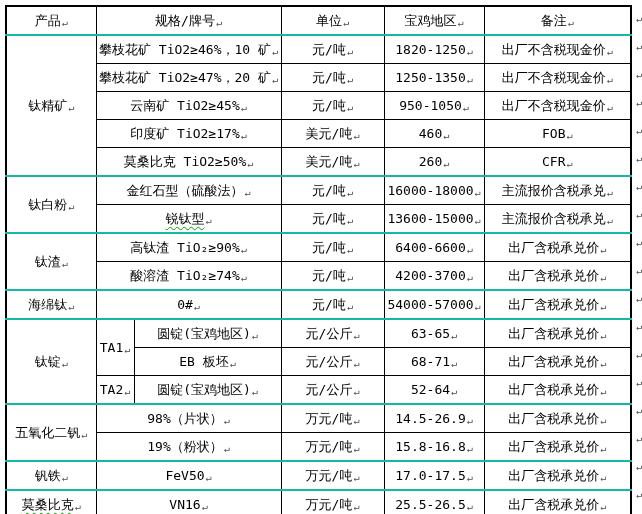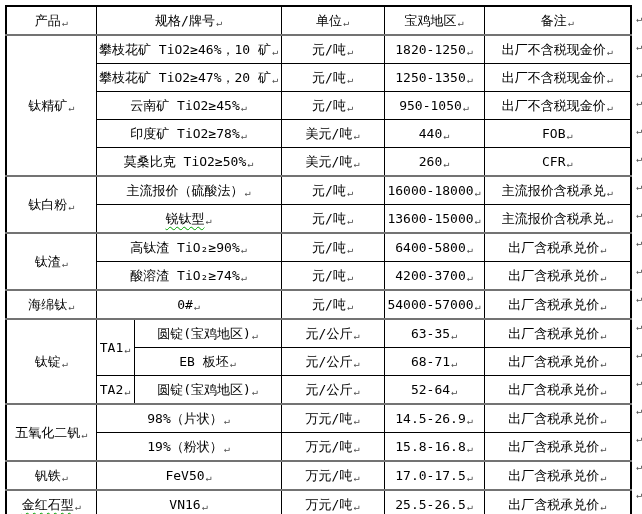--- a/index.html
+++ b/index.html
@@ -21,21 +21,21 @@
   }
   table.price td{
     border:1px solid #000;
     height:27px;
     padding:0 2px;
     text-align:center;
     vertical-align:middle;
     overflow:hidden;
     white-space:nowrap;
   }
-  tr.g td{border-top:2px solid #737373;}
+  tr.g td{border-top:2px solid #14b8a6;}
   .txt{letter-spacing:0px;}
   .pmark{
     font-size:10px;
     color:#4d4d4d;
     margin-left:1px;
     vertical-align:-1px;
   }
   .squiggle{
     text-decoration-line:underline;
     text-decoration-style:wavy;
@@ -87,70 +87,70 @@
           <td><span class="txt">1250-1350</span><span class="pmark">↵</span></td>
           <td><span class="txt">出厂不含税现金价</span><span class="pmark">↵</span></td>
         </tr>
         <tr>
           <td colspan="2"><span class="txt">云南矿 TiO2≥45%</span><span class="pmark">↵</span></td>
           <td><span class="txt">元/吨</span><span class="pmark">↵</span></td>
           <td><span class="txt">950-1050</span><span class="pmark">↵</span></td>
           <td><span class="txt">出厂不含税现金价</span><span class="pmark">↵</span></td>
         </tr>
         <tr>
-          <td colspan="2"><span class="txt">印度矿 TiO2≥78%</span><span class="pmark">↵</span></td>
+          <td colspan="2"><span class="txt">印度矿 TiO2≥17%</span><span class="pmark">↵</span></td>
           <td><span class="txt">美元/吨</span><span class="pmark">↵</span></td>
-          <td><span class="txt">440</span><span class="pmark">↵</span></td>
+          <td><span class="txt">460</span><span class="pmark">↵</span></td>
           <td><span class="txt">FOB</span><span class="pmark">↵</span></td>
         </tr>
         <tr>
           <td colspan="2"><span class="txt">莫桑比克 TiO2≥50%</span><span class="pmark">↵</span></td>
           <td><span class="txt">美元/吨</span><span class="pmark">↵</span></td>
           <td><span class="txt">260</span><span class="pmark">↵</span></td>
           <td><span class="txt">CFR</span><span class="pmark">↵</span></td>
         </tr>
         <tr class="g">
           <td rowspan="2"><span class="txt">钛白粉</span><span class="pmark">↵</span></td>
-          <td colspan="2"><span class="txt">主流报价（硫酸法）</span><span class="pmark">↵</span></td>
+          <td colspan="2"><span class="txt">金红石型（硫酸法）</span><span class="pmark">↵</span></td>
           <td><span class="txt">元/吨</span><span class="pmark">↵</span></td>
           <td><span class="txt">16000-18000</span><span class="pmark">↵</span></td>
           <td><span class="txt">主流报价含税承兑</span><span class="pmark">↵</span></td>
         </tr>
         <tr>
           <td colspan="2"><span class="txt squiggle">锐钛型</span><span class="pmark">↵</span></td>
           <td><span class="txt">元/吨</span><span class="pmark">↵</span></td>
           <td><span class="txt">13600-15000</span><span class="pmark">↵</span></td>
           <td><span class="txt">主流报价含税承兑</span><span class="pmark">↵</span></td>
         </tr>
         <tr class="g">
           <td rowspan="2"><span class="txt">钛渣</span><span class="pmark">↵</span></td>
           <td colspan="2"><span class="txt">高钛渣 TiO₂≥90%</span><span class="pmark">↵</span></td>
           <td><span class="txt">元/吨</span><span class="pmark">↵</span></td>
-          <td><span class="txt">6400-5800</span><span class="pmark">↵</span></td>
+          <td><span class="txt">6400-6600</span><span class="pmark">↵</span></td>
           <td><span class="txt">出厂含税承兑价</span><span class="pmark">↵</span></td>
         </tr>
         <tr>
           <td colspan="2"><span class="txt">酸溶渣 TiO₂≥74%</span><span class="pmark">↵</span></td>
           <td><span class="txt">元/吨</span><span class="pmark">↵</span></td>
           <td><span class="txt">4200-3700</span><span class="pmark">↵</span></td>
           <td><span class="txt">出厂含税承兑价</span><span class="pmark">↵</span></td>
         </tr>
         <tr class="g">
           <td rowspan="1"><span class="txt">海绵钛</span><span class="pmark">↵</span></td>
           <td colspan="2"><span class="txt">0#</span><span class="pmark">↵</span></td>
           <td><span class="txt">元/吨</span><span class="pmark">↵</span></td>
           <td><span class="txt">54000-57000</span><span class="pmark">↵</span></td>
           <td><span class="txt">出厂含税承兑价</span><span class="pmark">↵</span></td>
         </tr>
         <tr class="g">
           <td rowspan="3"><span class="txt">钛锭</span><span class="pmark">↵</span></td>
           <td rowspan="2"><span class="txt">TA1</span><span class="pmark">↵</span></td>
           <td><span class="txt">圆锭(宝鸡地区)</span><span class="pmark">↵</span></td>
           <td><span class="txt">元/公斤</span><span class="pmark">↵</span></td>
-          <td><span class="txt">63-35</span><span class="pmark">↵</span></td>
+          <td><span class="txt">63-65</span><span class="pmark">↵</span></td>
           <td><span class="txt">出厂含税承兑价</span><span class="pmark">↵</span></td>
         </tr>
         <tr>
           <td><span class="txt">EB 板坯</span><span class="pmark">↵</span></td>
           <td><span class="txt">元/公斤</span><span class="pmark">↵</span></td>
           <td><span class="txt">68-71</span><span class="pmark">↵</span></td>
           <td><span class="txt">出厂含税承兑价</span><span class="pmark">↵</span></td>
         </tr>
         <tr>
           <td rowspan="1"><span class="txt">TA2</span><span class="pmark">↵</span></td>
@@ -173,21 +173,21 @@
           <td><span class="txt">出厂含税承兑价</span><span class="pmark">↵</span></td>
         </tr>
         <tr class="g">
           <td rowspan="1"><span class="txt">钒铁</span><span class="pmark">↵</span></td>
           <td colspan="2"><span class="txt">FeV50</span><span class="pmark">↵</span></td>
           <td><span class="txt">万元/吨</span><span class="pmark">↵</span></td>
           <td><span class="txt">17.0-17.5</span><span class="pmark">↵</span></td>
           <td><span class="txt">出厂含税承兑价</span><span class="pmark">↵</span></td>
         </tr>
         <tr class="g">
-          <td rowspan="1"><span class="txt squiggle">金红石型</span><span class="pmark">↵</span></td>
+          <td rowspan="1"><span class="txt squiggle">莫桑比克</span><span class="pmark">↵</span></td>
           <td colspan="2"><span class="txt">VN16</span><span class="pmark">↵</span></td>
           <td><span class="txt">万元/吨</span><span class="pmark">↵</span></td>
           <td><span class="txt">25.5-26.5</span><span class="pmark">↵</span></td>
           <td><span class="txt">出厂含税承兑价</span><span class="pmark">↵</span></td>
         </tr>
       </tbody>
   </table>
   <div class="row-marks" id="rowmarks">
       <div class="m">↵</div>
       <div class="m">↵</div>

